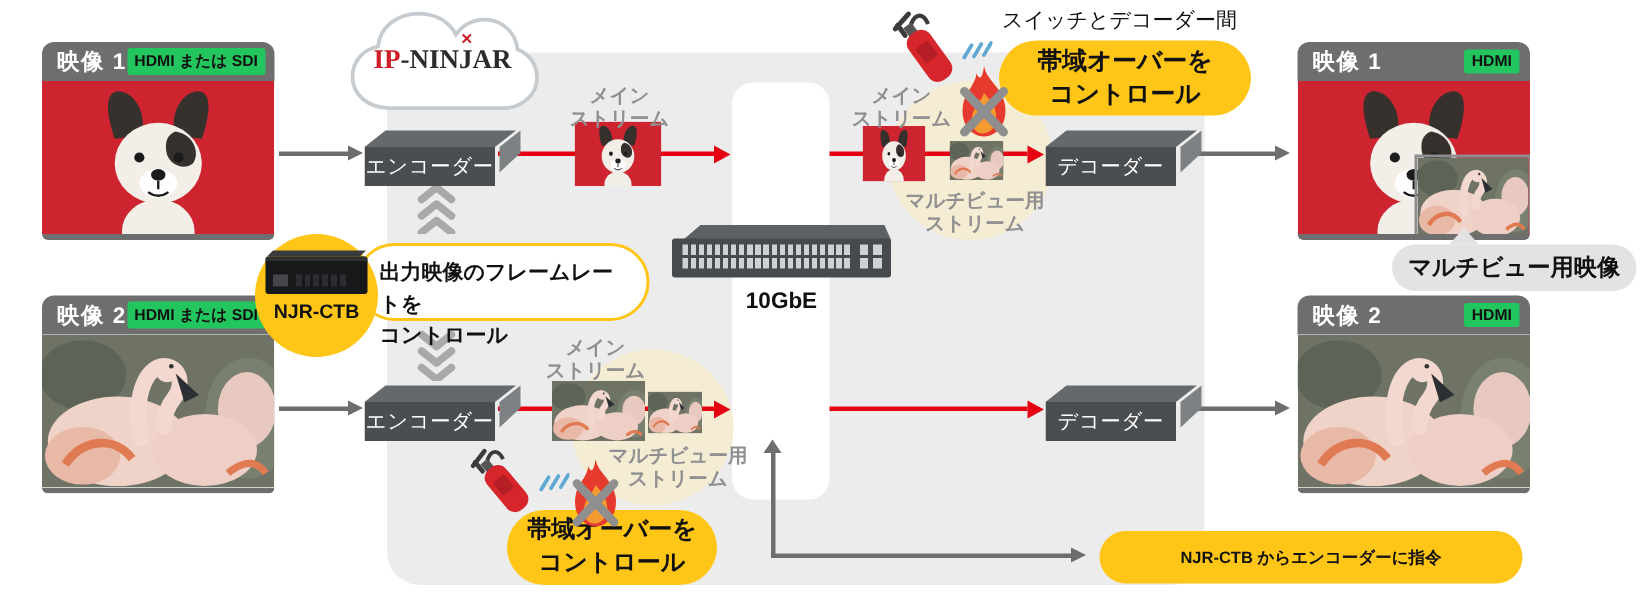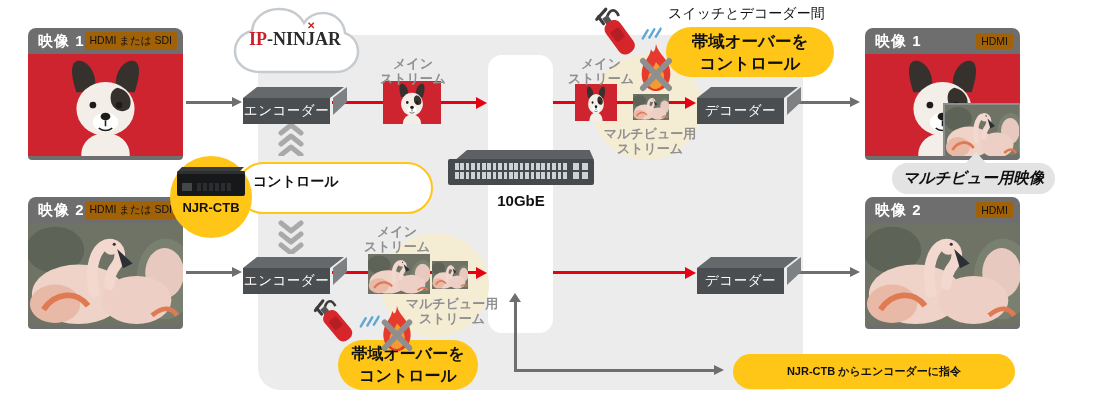--- a/index.html
+++ b/index.html
@@ -9,21 +9,21 @@
   
   .panel{left:258px;top:35px;width:545px;height:355px;background:#ececec;border-radius:22px;z-index:1;}
   .whiteband{left:488px;top:55px;width:65px;height:278px;background:#fff;border-radius:14px;z-index:2;}
   .beige{background:#f5ecd4;border-radius:50%;z-index:3;}
 
   
   .frame{width:155px;z-index:6;text-align:right;}
   .frame-header{height:26px;background:#6e6e6e;display:flex;align-items:center;justify-content:space-between;
     padding:0 7px 0 10px;border-radius:8px 8px 0 0;}
   .frame-title{color:#fff;font-size:15px;font-weight:600;letter-spacing:1px;white-space:nowrap;}
-  .badge{background:#a16207;color:#111;font-size:10.5px;font-weight:400;padding:2px 5px;border-radius:2px;white-space:nowrap;}
+  .badge{background:#22c55e;color:#111;font-size:10.5px;font-weight:700;padding:2px 5px;border-radius:2px;white-space:nowrap;}
   .frame-img{position:relative;height:102px;overflow:hidden;border-bottom:4px solid #6e6e6e;border-radius:0 0 4px 4px;}
   .frame-img svg{display:block;}
   .pip{position:absolute;left:78px;top:49px;width:74px;height:53px;border:2px solid #8d8d8d;overflow:hidden;box-sizing:content-box;}
 
   
   .device{width:108px;height:46px;z-index:5;}
   .device .lbl{position:absolute;left:0;top:14px;width:87px;height:26px;display:flex;align-items:center;justify-content:center;
     color:#fff;font-size:13.5px;font-weight:400;letter-spacing:0.5px;white-space:nowrap;}
 
   
@@ -217,21 +217,21 @@
       <span class="badge">HDMI</span>
     </div>
     <div class="frame-img">
       <svg width="155" height="102" viewBox="0 0 160 106" preserveAspectRatio="none">
           <use href="#sym-flamingo"></use>
         </svg>
     </div>
   </div>
 
   <div class="abs gray-pill-tri" style="left:966px;top:152px;"></div>
-  <div class="abs gray-pill" style="left:892px;top:163px;width:163px;height:31px;font-style:italic;">マルチビュー用映像</div>
+  <div class="abs gray-pill" style="left:928px;top:163px;width:163px;height:31px;">マルチビュー用映像</div>
 
   <div class="abs shaft-h" style="left:186px;top:101px;width:46px;"></div>
   <div class="abs head-right" style="left:232px;top:97px;"></div>
   <div class="abs shaft-h" style="left:186px;top:271px;width:46px;"></div>
   <div class="abs head-right" style="left:232px;top:267px;"></div>
   <div class="abs shaft-h" style="left:795px;top:101px;width:55px;"></div>
   <div class="abs head-right" style="left:850px;top:97px;"></div>
   <div class="abs shaft-h" style="left:795px;top:271px;width:55px;"></div>
   <div class="abs head-right" style="left:850px;top:267px;"></div>
 
@@ -333,20 +333,21 @@
     </div>
 
   <div class="abs njr-circle"></div>
   <div class="abs rack">
     <div class="rack-screen"></div>
     <div class="rack-vents"></div>
   </div>
   <div class="abs njr-label">NJR-CTB</div>
 
   <div class="abs speech" style="left:237px;top:162px;width:196px;height:52px;">
+    <div>出力映像のフレームレートを</div>
       <div>コントロール</div>
     </div>
 
   <div class="abs section-label" style="left:668px;top:5px;width:156px;">スイッチとデコーダー間</div>
   <div class="abs bubble-yellow" style="left:666px;top:27px;width:168px;height:50px;font-size:16.5px;line-height:1.35;">
     <div>帯域オーバーを</div>
       <div>コントロール</div>
     </div>
   <svg class="abs icon" style="left:597px;top:5px;transform:rotate(-36deg);" width="38" height="56" viewBox="0 0 36 60">
       <use href="#sym-ext"></use>

